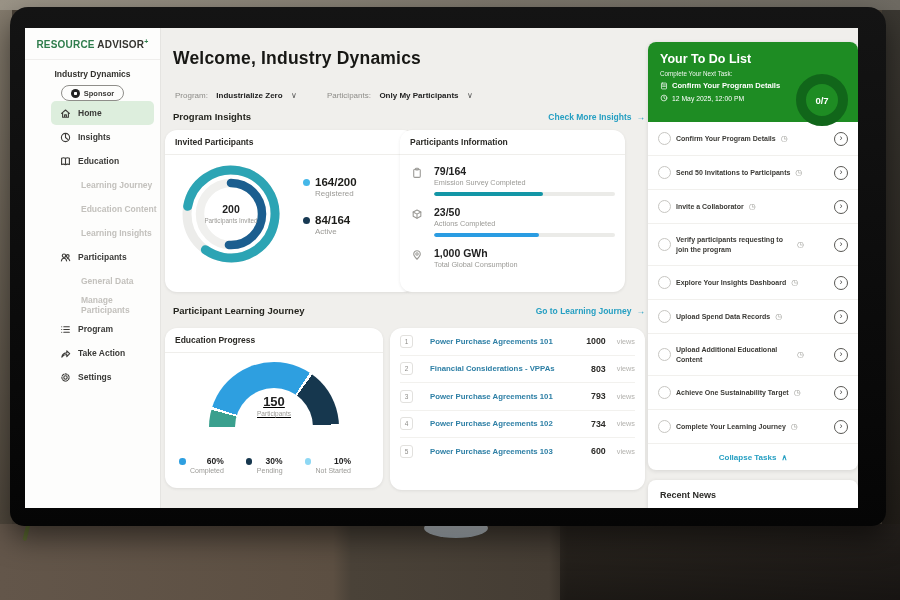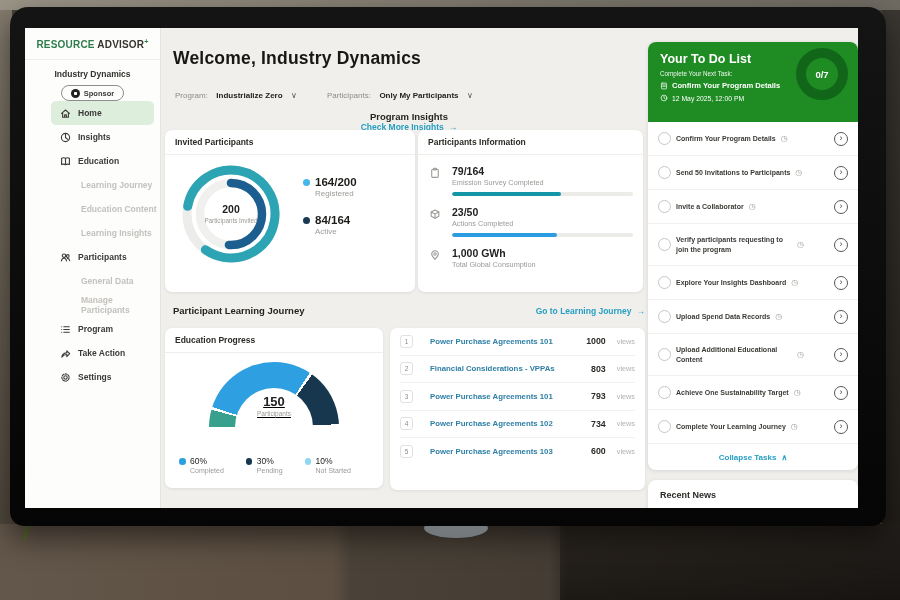--- a/index.html
+++ b/index.html
@@ -34,29 +34,29 @@
   .nav-sub{height:24px;display:flex;align-items:center;padding-left:36px;font-size:8.5px;font-weight:600;color:#c3c1bd;cursor:pointer;}
   .nicon{width:11px;height:11px;flex:0 0 11px;}
   .nicon path,.nicon circle,.nicon rect{fill:none;stroke:#3c3b38;stroke-width:1.1;stroke-linecap:round;stroke-linejoin:round;}
   
   .main-title{left:148px;top:20px;font-size:17.5px;font-weight:800;color:#171714;letter-spacing:.2px;}
   .filters{left:150px;top:56px;display:flex;gap:30px;align-items:center;}
   .f-label{font-size:8px;color:#8d8c88;}
   .f-value{font-size:8px;font-weight:800;color:#222;margin-left:4px;}
   .f-chev{font-size:8px;color:#555;margin-left:4px;}
   .sec-row{display:flex;justify-content:space-between;align-items:center;}
-  .sec-row.r1{left:148px;top:83px;width:472px;flex-direction:column;}
+  .sec-row.r1{left:148px;top:83px;width:472px;}
   .sec-row.r2{left:148px;top:277px;width:472px;}
   .sec-h{font-size:9.5px;font-weight:800;color:#25251f;}
   .sec-link{font-size:8.5px;font-weight:700;color:#269fc2;cursor:pointer;}
   .sec-link .arr{margin-left:5px;}
-  .card{background:#fff;border-radius:7px;box-shadow:0 1px 3px rgba(60,60,60,.10);}
+  .card{background:#fff;border-radius:12px;box-shadow:0 1px 3px rgba(60,60,60,.10);}
   .card-title{height:24px;line-height:24px;padding-left:10px;font-size:8.5px;font-weight:800;color:#2b2a26;border-bottom:1px solid #efeeeb;}
   .card1{left:140px;top:102px;width:250px;height:162px;}
-  .card2{left:393px;top:102px;width:225px;height:162px;}
+  .card2{left:375px;top:102px;width:225px;height:162px;}
   .card3{left:140px;top:300px;width:218px;height:160px;}
   .card4{left:365px;top:300px;width:255px;height:162px;}
   
   .donut-wrap{left:14px;top:32px;width:104px;height:104px;}
   .donut-center{left:14px;top:32px;width:104px;height:104px;display:flex;flex-direction:column;align-items:center;justify-content:center;text-align:center;}
   .donut-center .v{font-size:10.5px;font-weight:800;color:#222;}
   .donut-center .l{font-size:6.3px;color:#9b9a96;margin-top:2px;line-height:1.35;width:54px;}
   .dlegend{left:138px;top:46px;}
   .dleg-item{margin-bottom:16px;position:relative;padding-left:12px;}
   .dleg-dot{position:absolute;left:0;top:3px;width:7px;height:7px;border-radius:50%;}
@@ -76,40 +76,40 @@
   .gauge-clip{left:44px;top:34px;width:130px;height:66px;overflow:hidden;}
   .gauge-circle{position:absolute;left:0;top:0;width:130px;height:130px;border-radius:50%;}
   .gauge-hole{position:absolute;left:26px;top:26px;width:78px;height:78px;border-radius:50%;background:#fff;}
   .gauge-text{left:44px;top:66px;width:130px;text-align:center;text-decoration:underline;}
   .gauge-text .v{font-size:13px;font-weight:800;color:#222;}
   .gauge-text .l{font-size:6.5px;color:#9b9a96;margin-top:1px;}
   .glegend{left:14px;top:128px;width:196px;display:flex;}
   .gleg-item{position:relative;padding-left:11px;margin-right:22px;}
   .gleg-dot{position:absolute;left:0;top:2px;width:6.5px;height:6.5px;border-radius:50%;}
   .gleg-dot.c0{background:#2e9fe0;} .gleg-dot.c1{background:#16374e;} .gleg-dot.c2{background:#8ed8f4;}
-  .gleg-p{font-size:8.5px;font-weight:400;color:#222;}
+  .gleg-p{font-size:8.5px;font-weight:700;color:#222;text-align:right;}
   .gleg-l{font-size:7px;color:#9b9a96;margin-top:1px;}
   
   .lesson{display:flex;align-items:center;height:26.5px;margin:0 10px;border-bottom:1px solid #f2f1ee;gap:9px;}
   .lesson:last-child{border-bottom:none;}
   .rank{width:11px;height:11px;border:1px solid #e2e1de;border-radius:3px;font-size:6.5px;color:#8d8c88;
     display:flex;align-items:center;justify-content:center;flex:0 0 11px;}
   .l-title{font-size:7.8px;font-weight:700;color:#2d7fa5;margin-left:8px;cursor:pointer;}
   .l-views{margin-left:auto;font-size:8.8px;font-weight:800;color:#2c2b28;}
   .l-sfx{font-size:7.3px;color:#b3b2ae;font-weight:400;margin-left:2px;}
   
   .todo-card{left:623px;top:14px;width:210px;height:428px;background:#fff;border-radius:8px;box-shadow:0 1px 4px rgba(60,60,60,.14);overflow:hidden;}
   .todo-head{height:80px;background:#1e8c23;color:#fff;position:relative;padding:10px 12px;box-sizing:border-box;}
   .th-title{font-size:12.5px;font-weight:800;}
   .th-sub{font-size:6.3px;margin-top:4px;opacity:.92;}
   .th-task{font-size:7.6px;font-weight:800;margin-top:4px;display:flex;align-items:center;gap:4px;}
   .th-due{font-size:6.8px;margin-top:4px;display:flex;align-items:center;gap:4px;}
   .th-icon{width:8px;height:8px;}
   .th-icon path,.th-icon rect,.th-icon circle{fill:none;stroke:#fff;stroke-width:1;stroke-linecap:round;}
-  .ring{position:absolute;right:10px;top:6px;width:52px;height:52px;border-radius:50%;
+  .ring{position:absolute;right:10px;top:32px;width:52px;height:52px;border-radius:50%;
     border:10px solid #11661a;box-sizing:border-box;display:flex;align-items:center;justify-content:center;
     font-size:9.5px;font-weight:800;color:#fff;}
   .task{display:flex;align-items:center;gap:5px;padding:0 10px;border-bottom:1px solid #f1f0ed;height:33px;}
   .task.two{height:41px;}
   .task.two .t-label{max-width:116px;}
   .t-check{width:11px;height:11px;border:1.4px solid #c7c6c2;border-radius:50%;flex:0 0 11px;cursor:pointer;}
   .t-label{font-size:7px;font-weight:800;color:#3b3a36;line-height:1.3;}
   .t-clock{font-size:8px;color:#a0a09b;}
   .t-chev{margin-left:auto;width:14px;height:14px;border:1.2px solid #595854;border-radius:50%;flex:0 0 14px;
     display:flex;align-items:center;justify-content:center;font-size:9px;color:#444;padding-bottom:1px;box-sizing:border-box;cursor:pointer;}

